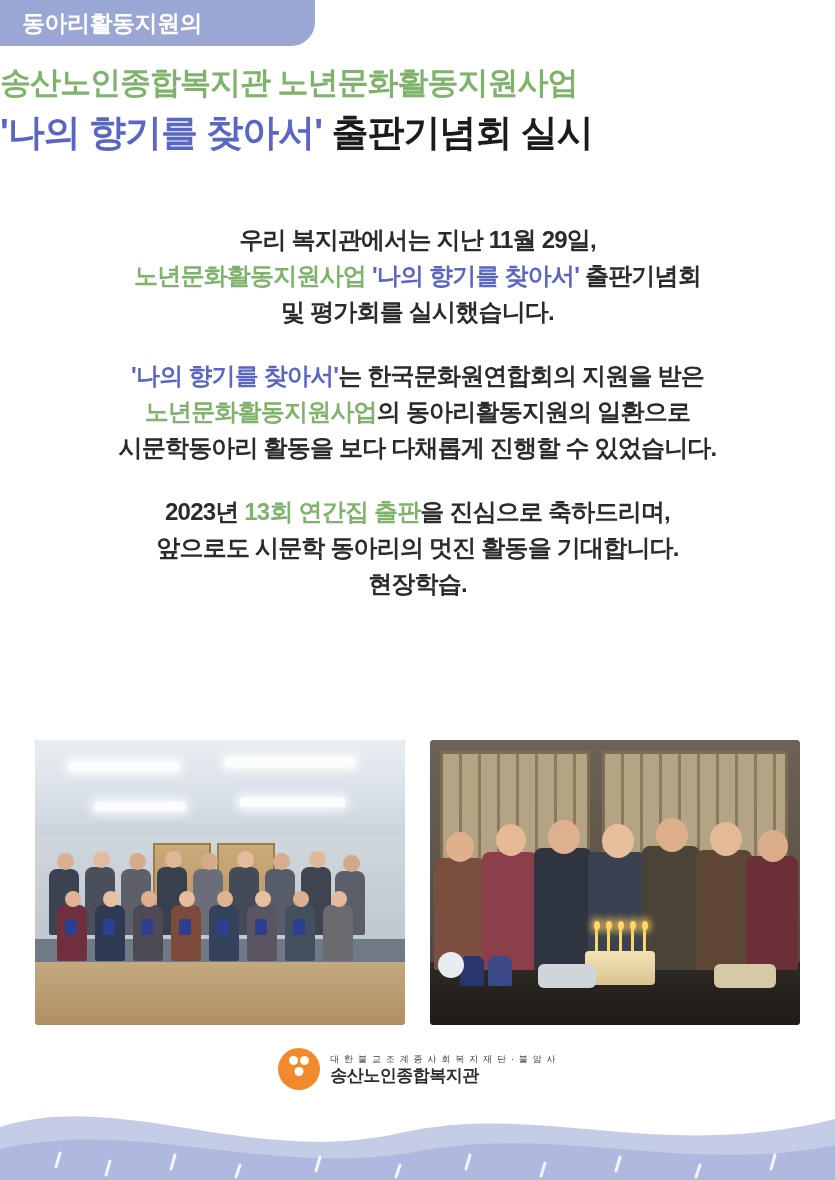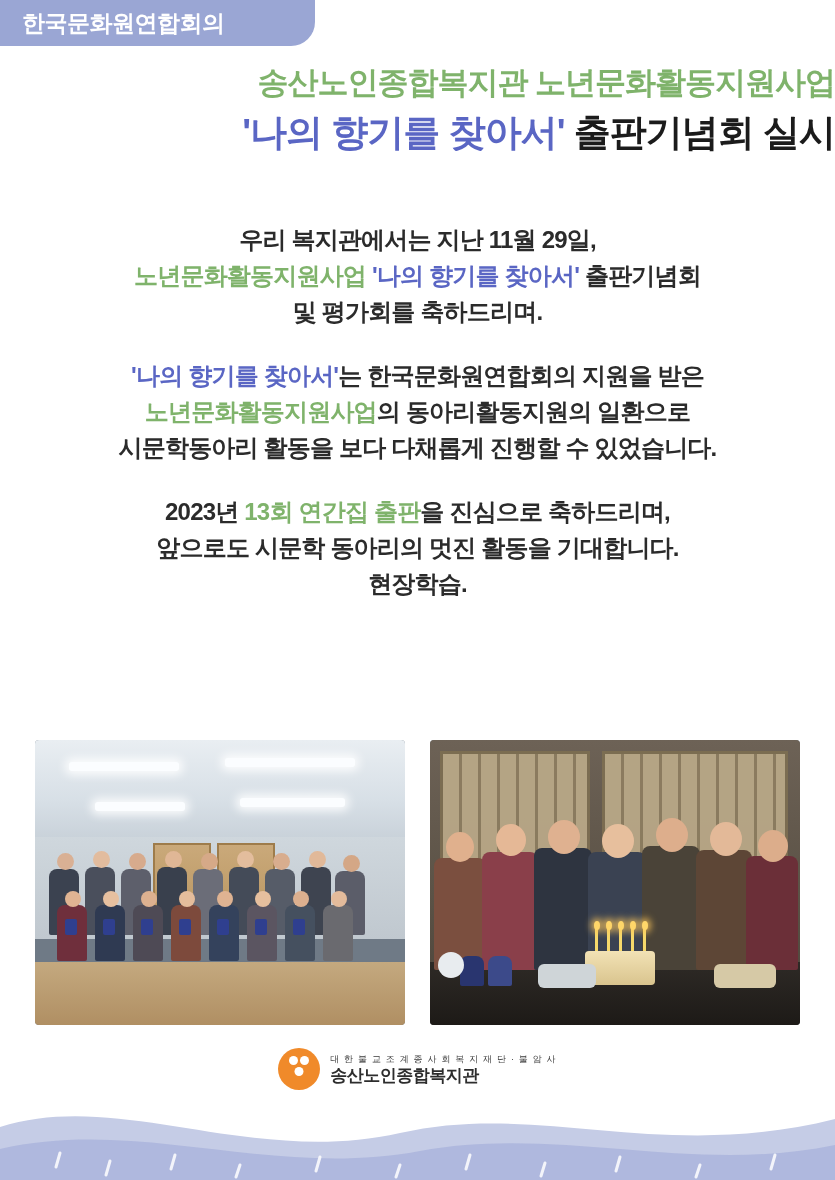--- a/index.html
+++ b/index.html
@@ -36,21 +36,21 @@
     font-weight: bold;
     letter-spacing: -0.5px;
   }
 
   
   .headline {
     position: absolute;
     top: 62px;
     left: 0;
     width: 835px;
-    text-align: right;
+    text-align: left;
   }
   .headline-line1 {
     font-size: 31px;
     font-weight: bold;
     color: #7fb36b;
     letter-spacing: -1px;
     line-height: 1.35;
   }
   .headline-line2 {
     font-size: 37px;
@@ -204,41 +204,41 @@
     bottom: 0;
     width: 835px;
     height: 105px;
     overflow: hidden;
   }
 </style>
 </head>
 <body>
 
 <div class="ribbon">
-  <span class="ribbon-text">한국문화원연합회의</span>
+  <span class="ribbon-text">동아리활동지원의</span>
 </div>
 
 <div class="headline">
   <div class="headline-line1">송산노인종합복지관 노년문화활동지원사업</div>
   <div class="headline-line2">
     <span class="hl-blue">'나의 향기를 찾아서'</span>
     <span class="hl-dark">출판기념회 실시</span>
   </div>
 </div>
 
 <div class="body-copy">
 
   <div class="para">
     <div>우리 복지관에서는 지난 11월 29일,</div>
     <div>
       <span class="green">노년문화활동지원사업</span>
       <span class="blue">'나의 향기를 찾아서'</span>
       <span>출판기념회</span>
     </div>
-    <div>및 평가회를 축하드리며.</div>
+    <div>및 평가회를 실시했습니다.</div>
   </div>
 
   <div class="para">
     <div>
       <span class="blue">'나의 향기를 찾아서'</span><span>는 한국문화원연합회의 지원을 받은</span>
     </div>
     <div>
       <span class="green">노년문화활동지원사업</span><span>의 동아리활동지원의 일환으로</span>
     </div>
     <div>시문학동아리 활동을 보다 다채롭게 진행할 수 있었습니다.</div>

